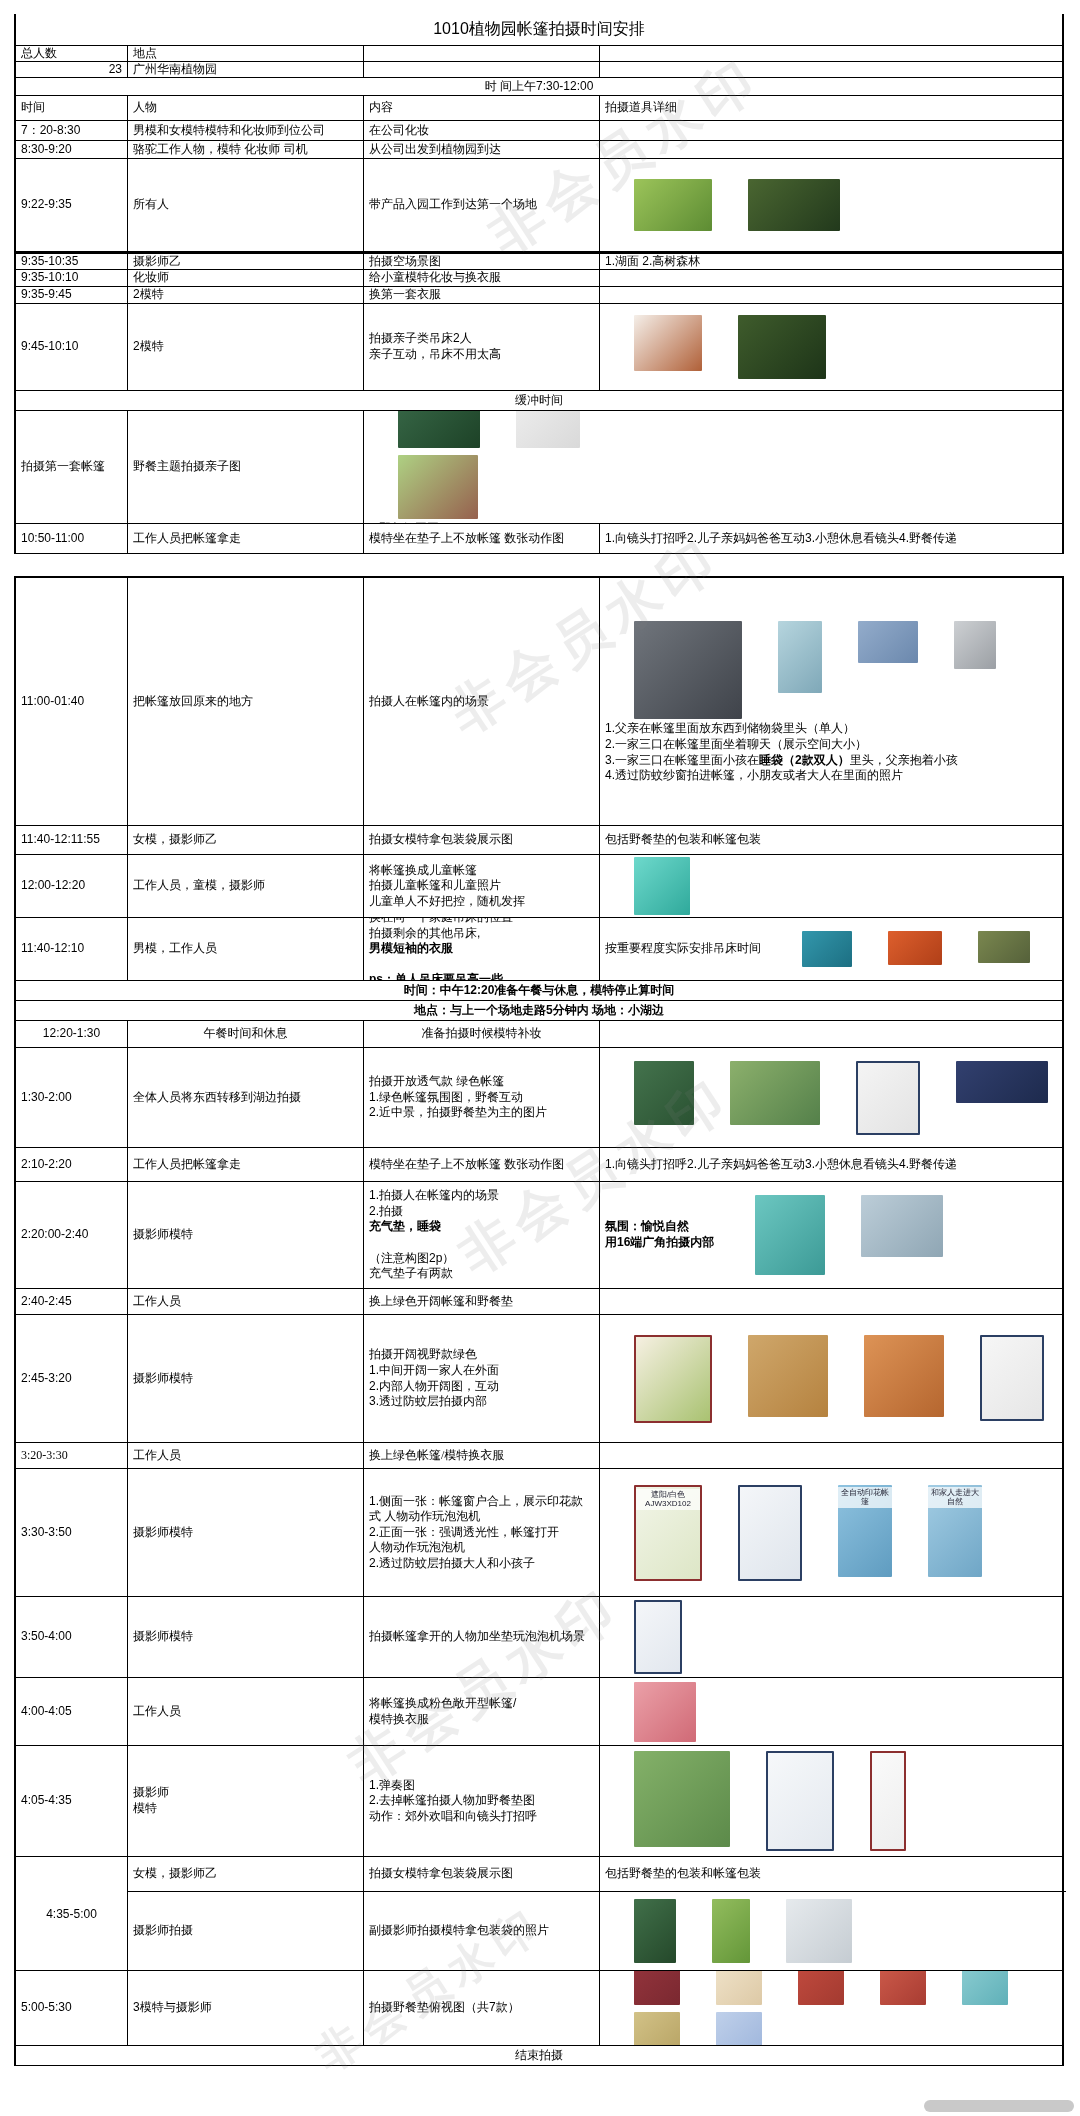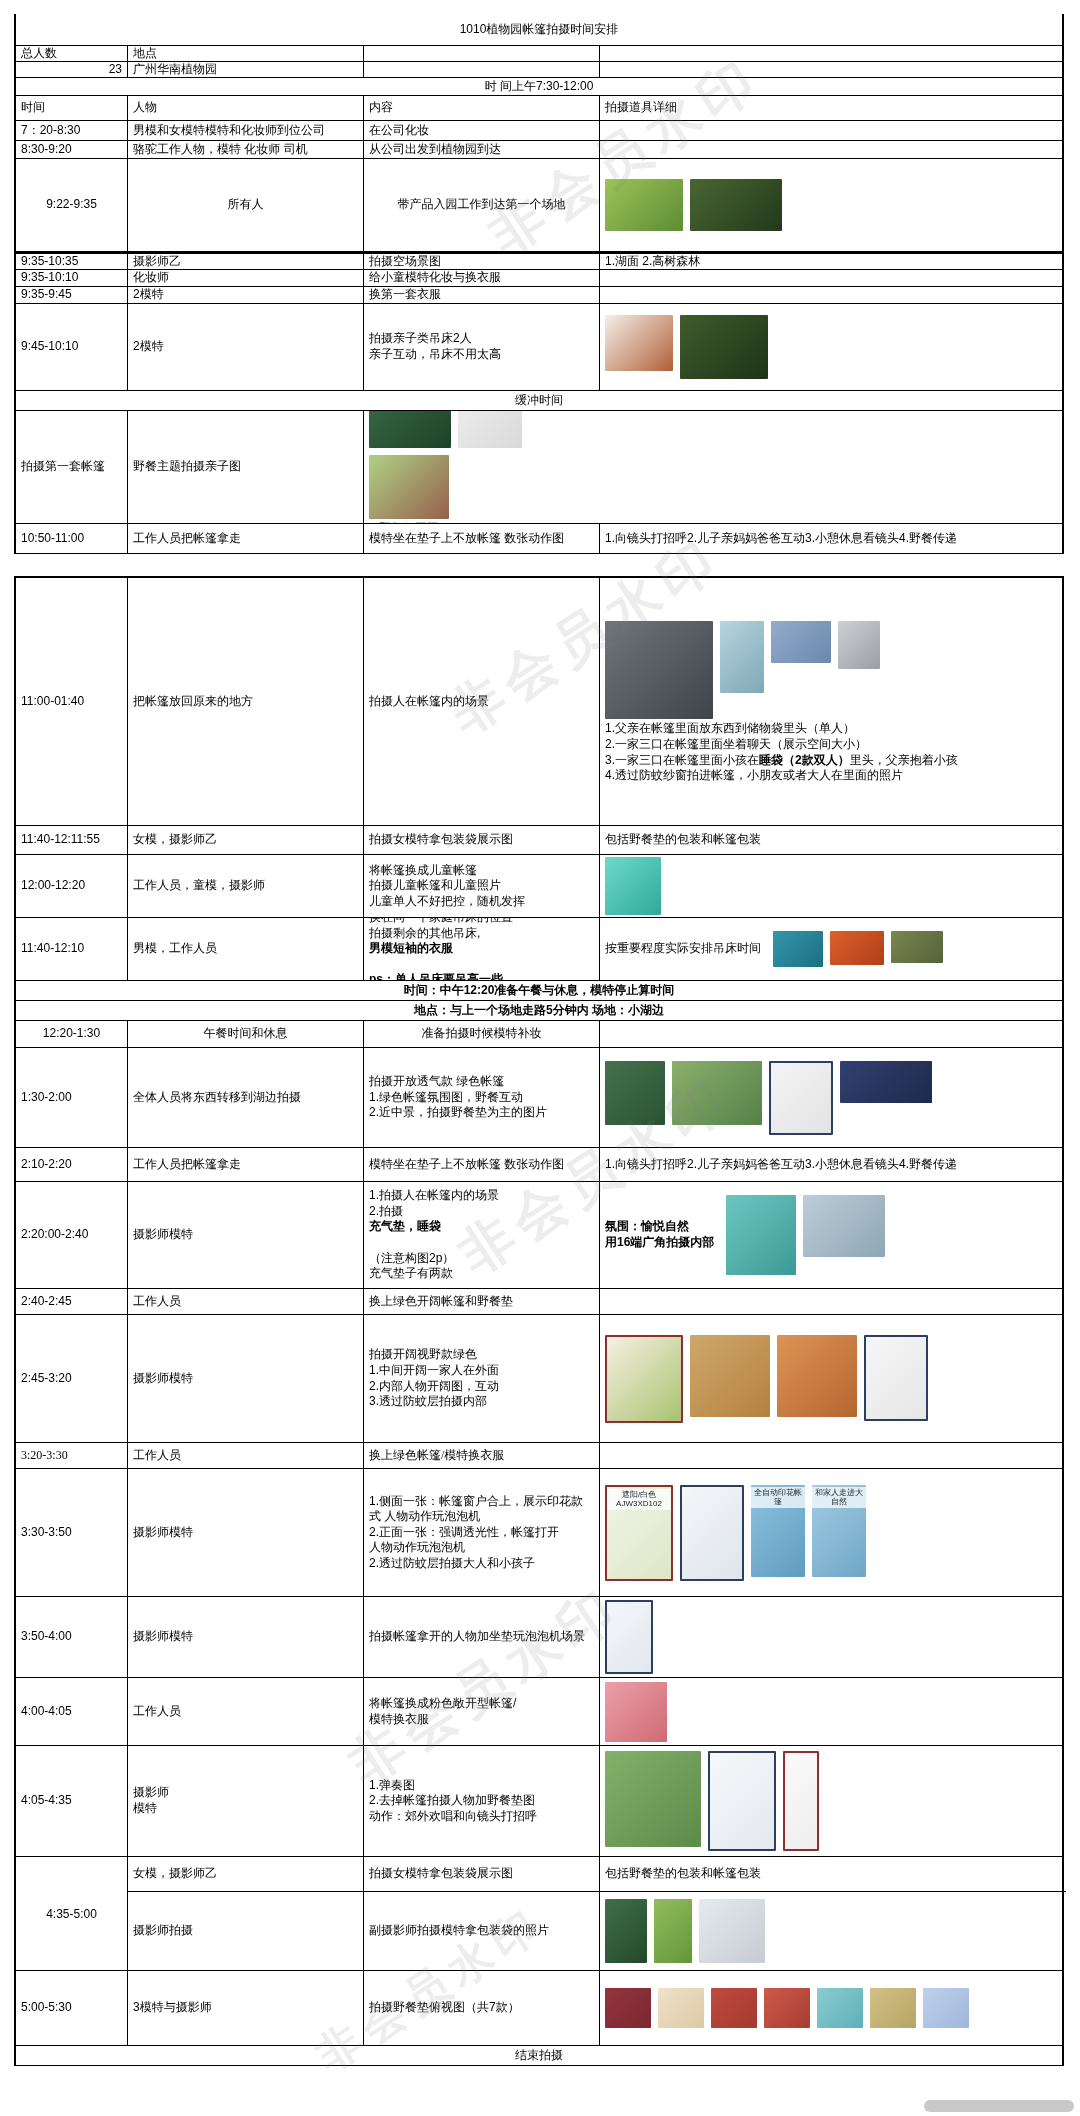--- a/index.html
+++ b/index.html
@@ -6,31 +6,31 @@
   body{
     width:1080px;height:2116px;background:#ffffff;position:relative;
     font-family:"Liberation Sans","DejaVu Sans",sans-serif;color:#000;overflow:hidden;
   }
   .sheet{position:absolute;left:14px;top:14px;width:1050px;}
   .trow{display:grid;grid-template-columns:112px 236px 236px 466px;
     border:solid #000;border-width:0 2px 1px 2px;background:#fff;box-sizing:border-box;}
   .trow.first,.trow.sect{border-top:2px solid #000;}
   .mrow{border:solid #000;border-width:0 2px 1px 2px;background:#fff;box-sizing:border-box;
     display:flex;align-items:center;justify-content:center;font-size:12px;}
-  .mrow.title{font-size:12px;}
+  .mrow.title{font-size:16px;}
   .gaprow{background:#fff;}
   .cell{border-right:1px solid #000;padding:1px 5px;display:flex;flex-direction:column;
     justify-content:center;font-size:12px;line-height:1.3;white-space:pre-line;
     overflow:hidden;box-sizing:border-box;}
   .cell:last-child{border-right:none;}
   .cell.ctr{align-items:center;text-align:center;}
   .cell.rt{align-items:flex-end;}
   .b{font-weight:bold;}
   .imgs{display:flex;align-items:flex-start;gap:7px;flex-wrap:wrap;padding:2px 0;}
-  .ph{flex:none;border-radius:1px;overflow:hidden;}
+  .ph{flex:none;border-radius:1px;overflow:hidden;margin-left:29px;}
   .ph .lbl{display:block;font-size:8px;line-height:1.2;color:#223;text-align:center;
     background:rgba(255,255,255,0.72);padding:1px 1px;margin-top:2px;}
   .inlineWrap{display:flex;align-items:center;gap:12px;}
   .grow{display:grid;grid-template-columns:112px 1fr;
     border:solid #000;border-width:0 2px 1px 2px;background:#fff;box-sizing:border-box;}
   .gleft{border-right:1px solid #000;display:flex;align-items:center;justify-content:center;
     font-size:12px;}
   .gsub{display:grid;grid-template-columns:236px 236px 466px;box-sizing:border-box;}
   .gsub+.gsub{border-top:1px solid #000;}
   .gsub .cell:first-child{border-left:none;}
@@ -83,21 +83,21 @@
       <div class="cell"><span>男模和女模特模特和化妆师到位公司</span></div>
       <div class="cell"><span>在公司化妆</span></div>
       <div class="cell"></div>
     </div>
     <div class="trow" style="height: 18px;">
       <div class="cell"><span>8:30-9:20</span></div>
       <div class="cell"><span>骆驼工作人物，模特 化妆师 司机</span></div>
       <div class="cell"><span>从公司出发到植物园到达</span></div>
       <div class="cell"></div>
     </div>
-    <div class="trow" style="height: 93px; text-align: center;">
+    <div class="trow" style="height: 93px;">
       <div class="cell"><span>9:22-9:35</span></div>
       <div class="cell"><span>所有人</span></div>
       <div class="cell"><span>带产品入园工作到达第一个场地</span></div>
       <div class="cell"><div class="imgs"><div class="ph" style="width: 78px; height: 52px; background: linear-gradient(135deg, rgb(156, 196, 90), rgb(93, 140, 51));"></div><div class="ph" style="width: 92px; height: 52px; background: linear-gradient(135deg, rgb(74, 102, 49), rgb(34, 57, 28));"></div></div></div>
     </div>
     <div class="trow sect" style="height: 18px;">
       <div class="cell"><span>9:35-10:35</span></div>
       <div class="cell"><span>摄影师乙</span></div>
       <div class="cell"><span>拍摄空场景图</span></div>
       <div class="cell"><div><span>1.湖面 2.高树森林</span></div></div>

